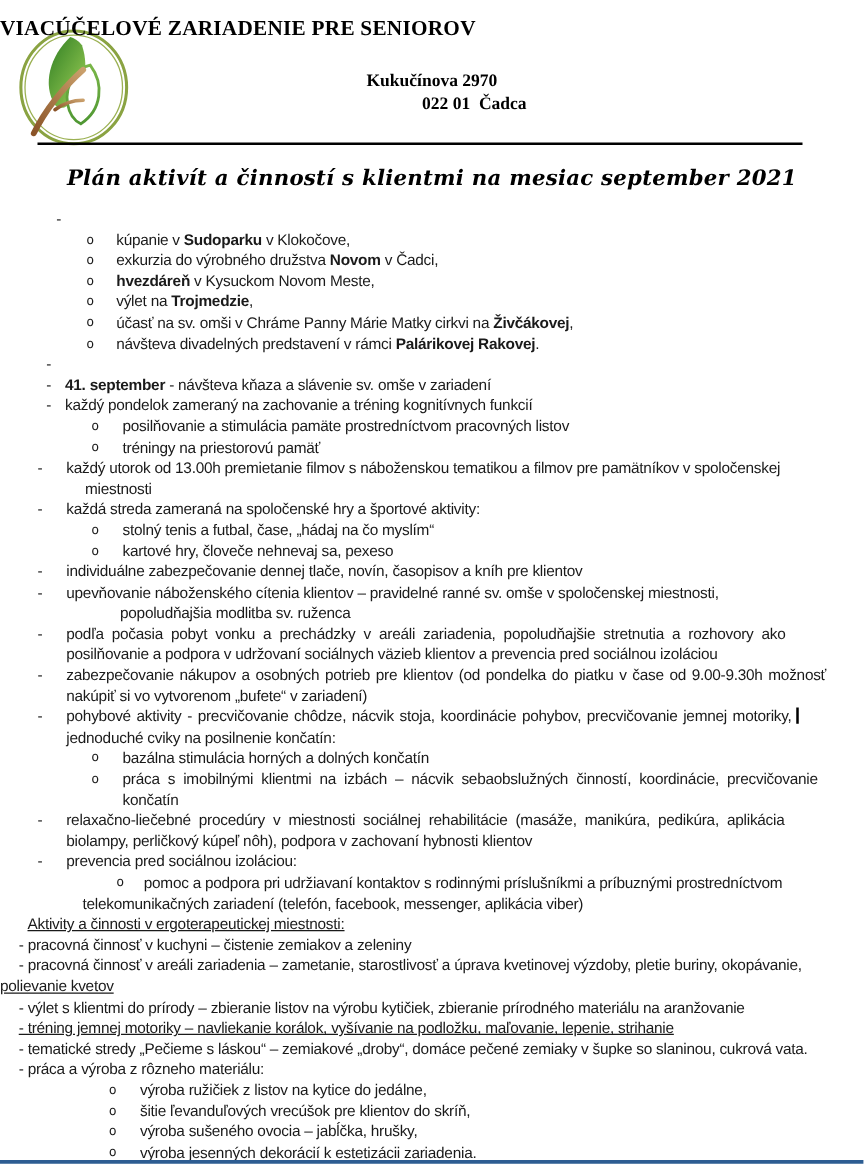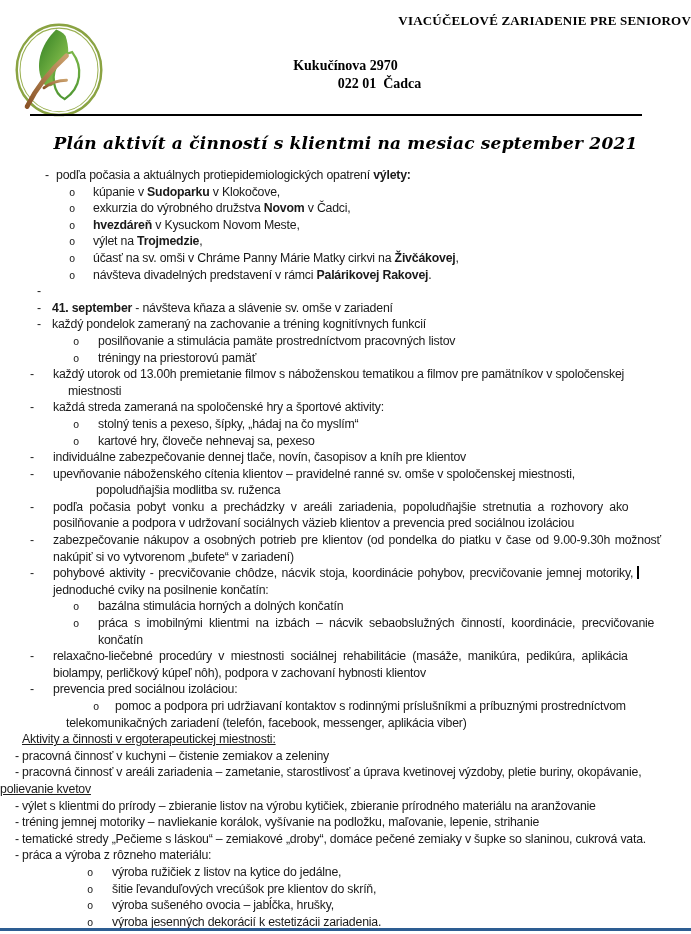--- a/index.html
+++ b/index.html
@@ -6,22 +6,22 @@
   html,body { background:#fff; }
   .page {
     position:relative; width:691px; height:934px; margin:0 auto;
     background:#fff; overflow:hidden;
     font-family:"Liberation Sans", sans-serif; color:#111;
   }
   
   .logo { position:absolute; left:12px; top:20px; }
   .org-title {
     position:absolute; left:0; top:13px; width:100%;
-    text-align:right; font-family:"Liberation Serif", serif;
-    font-weight:bold; font-size:13px; letter-spacing:.2px; color:#000;
+    text-align:left; font-family:"Liberation Serif", serif;
+    font-weight:bold; font-size:17px; letter-spacing:.2px; color:#000;
   }
   .addr { position:absolute; left:0; width:100%; text-align:center;
     font-family:"Liberation Serif", serif; font-weight:bold; font-size:14px; color:#000; }
   .addr1 { top:58px; } .addr2 { top:76px; white-space:pre;margin-left:34px; }
   .rule { position:absolute; left:30px; top:114px; width:612px; height:2px; background:#000; }
   
   .doc-title {
     position:absolute; left:0; top:133px; width:100%; text-align:center;
     font-family:"DejaVu Serif", serif; font-style:italic; font-weight:bold;
     font-size:17px; color:#000; letter-spacing:.2px;
@@ -71,36 +71,36 @@
     </svg>
     <div class="org-title">VIACÚČELOVÉ ZARIADENIE PRE SENIOROV</div>
     <div class="addr addr1">Kukučínova 2970</div>
     <div class="addr addr2">022 01  Čadca</div>
     <div class="rule"></div>
   </div>
 
   <div class="doc-title">Plán aktivít a činností s klientmi na mesiac september 2021</div>
 
   <div class="body" id="body-lines">
-      <div class="line" style="padding-left: 56px;"><span class="bullet" style="left: 45px;">-</span><span class="txt"><span>podľa počasia a aktuálnych protiepidemiologických opatrení </span><span class="b">výlety:</span></span></div>
+      <div class="line" style="padding-left: 56px;"><span class="bullet" style="left: 45px;">-</span></div>
       <div class="line" style="padding-left: 93px;"><span class="bullet circ" style="left: 69px;">o</span><span class="txt"><span>kúpanie v </span><span class="b">Sudoparku</span><span> v Klokočove,</span></span></div>
       <div class="line" style="padding-left: 93px;"><span class="bullet circ" style="left: 69px;">o</span><span class="txt"><span>exkurzia do výrobného družstva </span><span class="b">Novom</span><span> v Čadci,</span></span></div>
       <div class="line" style="padding-left: 93px;"><span class="bullet circ" style="left: 69px;">o</span><span class="txt"><span class="b">hvezdáreň</span><span> v Kysuckom Novom Meste,</span></span></div>
       <div class="line" style="padding-left: 93px;"><span class="bullet circ" style="left: 69px;">o</span><span class="txt"><span>výlet na </span><span class="b">Trojmedzie</span><span>,</span></span></div>
       <div class="line" style="padding-left: 93px;"><span class="bullet circ" style="left: 69px;">o</span><span class="txt"><span>účasť na sv. omši v Chráme Panny Márie Matky cirkvi na </span><span class="b">Živčákovej</span><span>,</span></span></div>
       <div class="line" style="padding-left: 93px;"><span class="bullet circ" style="left: 69px;">o</span><span class="txt"><span>návšteva divadelných predstavení v rámci  </span><span class="b">Palárikovej Rakovej</span><span>.</span></span></div>
       <div class="line" style="padding-left: 52px;"><span class="bullet" style="left: 37px;">-</span></div>
       <div class="line" style="padding-left: 52px;"><span class="bullet" style="left: 37px;">-</span><span class="txt"><span class="b">41. september</span><span>  - návšteva kňaza a slávenie sv. omše v zariadení</span></span></div>
       <div class="line" style="padding-left: 52px;"><span class="bullet" style="left: 37px;">-</span><span class="txt"><span>každý pondelok zameraný na zachovanie a tréning kognitívnych funkcií</span></span></div>
       <div class="line" style="padding-left: 98px;"><span class="bullet circ" style="left: 73px;">o</span><span class="txt"><span>posilňovanie a stimulácia pamäte prostredníctvom  pracovných listov</span></span></div>
       <div class="line" style="padding-left: 98px;"><span class="bullet circ" style="left: 73px;">o</span><span class="txt"><span>tréningy na priestorovú pamäť</span></span></div>
       <div class="line" style="padding-left: 53px;"><span class="bullet" style="left: 30px;">-</span><span class="txt"><span>každý utorok od 13.00h premietanie filmov s náboženskou tematikou a filmov pre pamätníkov v spoločenskej</span></span></div>
       <div class="line" style="padding-left: 68px;"><span class="txt"><span>miestnosti</span></span></div>
       <div class="line" style="padding-left: 53px;"><span class="bullet" style="left: 30px;">-</span><span class="txt"><span>každá streda zameraná na spoločenské hry a športové aktivity:</span></span></div>
-      <div class="line" style="padding-left: 98px;"><span class="bullet circ" style="left: 73px;">o</span><span class="txt"><span>stolný tenis a pexeso, šípky, „hádaj na čo myslím“</span></span></div>
+      <div class="line" style="padding-left: 98px;"><span class="bullet circ" style="left: 73px;">o</span><span class="txt"><span>stolný tenis a futbal, čase, „hádaj na čo myslím“</span></span></div>
       <div class="line" style="padding-left: 98px;"><span class="bullet circ" style="left: 73px;">o</span><span class="txt"><span>kartové hry, človeče nehnevaj sa, pexeso</span></span></div>
       <div class="line" style="padding-left: 53px;"><span class="bullet" style="left: 30px;">-</span><span class="txt"><span>individuálne zabezpečovanie dennej tlače, novín, časopisov a kníh pre klientov</span></span></div>
       <div class="line" style="padding-left: 53px;"><span class="bullet" style="left: 30px;">-</span><span class="txt"><span>upevňovanie náboženského cítenia klientov – pravidelné ranné sv. omše v spoločenskej miestnosti,</span></span></div>
       <div class="line" style="padding-left: 96px;"><span class="txt"><span>popoludňajšia modlitba sv. ruženca</span></span></div>
       <div class="line" style="padding-left: 53px;"><span class="bullet" style="left: 30px;">-</span><span class="txt j2"><span>podľa počasia pobyt vonku a prechádzky v areáli zariadenia, popoludňajšie stretnutia a rozhovory ako</span></span></div>
       <div class="line" style="padding-left: 53px;"><span class="txt"><span>posilňovanie a podpora v udržovaní  sociálnych väzieb klientov a prevencia pred sociálnou izoláciou</span></span></div>
       <div class="line" style="padding-left: 53px;"><span class="bullet" style="left: 30px;">-</span><span class="txt j1"><span>zabezpečovanie nákupov a osobných potrieb pre klientov (od pondelka do piatku v čase od 9.00-9.30h možnosť</span></span></div>
       <div class="line" style="padding-left: 53px;"><span class="txt"><span>nakúpiť si vo vytvorenom „bufete“ v zariadení)</span></span></div>
       <div class="line" style="padding-left: 53px;"><span class="bullet" style="left: 30px;">-</span><span class="txt j1"><span>pohybové aktivity - precvičovanie chôdze, nácvik stoja, koordinácie pohybov, precvičovanie jemnej motoriky,</span><span class="caret"></span></span></div>
       <div class="line" style="padding-left: 53px;"><span class="txt"><span>jednoduché cviky na posilnenie končatín:</span></span></div>
@@ -110,21 +110,21 @@
       <div class="line" style="padding-left: 53px;"><span class="bullet" style="left: 30px;">-</span><span class="txt j2"><span>relaxačno-liečebné procedúry v miestnosti sociálnej rehabilitácie (masáže, manikúra, pedikúra, aplikácia</span></span></div>
       <div class="line" style="padding-left: 53px;"><span class="txt"><span>biolampy, perličkový kúpeľ nôh), podpora v zachovaní hybnosti klientov</span></span></div>
       <div class="line" style="padding-left: 53px;"><span class="bullet" style="left: 30px;">-</span><span class="txt"><span>prevencia pred sociálnou izoláciou:</span></span></div>
       <div class="line" style="padding-left: 115px;"><span class="bullet circ" style="left: 93px;">o</span><span class="txt"><span>pomoc a podpora pri udržiavaní kontaktov s rodinnými príslušníkmi a príbuznými prostredníctvom</span></span></div>
       <div class="line" style="padding-left: 66px;"><span class="txt"><span>telekomunikačných zariadení (telefón, facebook, messenger, aplikácia viber)</span></span></div>
       <div class="line" style="padding-left: 22px;"><span class="txt u"><span>Aktivity a činnosti v ergoterapeutickej miestnosti:</span></span></div>
       <div class="line" style="padding-left: 15px;"><span class="txt"><span>- pracovná činnosť v kuchyni – čistenie zemiakov a zeleniny</span></span></div>
       <div class="line" style="padding-left: 15px;"><span class="txt"><span>- pracovná činnosť v areáli zariadenia – zametanie, starostlivosť a úprava kvetinovej výzdoby, pletie buriny, okopávanie,</span></span></div>
       <div class="line" style=" text-decoration: underline;"><span class="txt"><span>polievanie kvetov</span></span></div>
       <div class="line" style="padding-left: 15px;"><span class="txt"><span>- výlet s klientmi do prírody – zbieranie listov na výrobu kytičiek, zbieranie prírodného materiálu na aranžovanie</span></span></div>
-      <div class="line" style="padding-left: 15px;"><span class="txt"><span>- tréning jemnej motoriky – navliekanie korálok, vyšívanie na podložku, maľovanie, lepenie, strihanie</span></span></div>
+      <div class="line" style="padding-left: 15px; text-decoration: underline;"><span class="txt"><span>- tréning jemnej motoriky – navliekanie korálok, vyšívanie na podložku, maľovanie, lepenie, strihanie</span></span></div>
       <div class="line" style="padding-left: 15px;"><span class="txt"><span>- tematické stredy „Pečieme s láskou“ – zemiakové „droby“, domáce pečené zemiaky v šupke so slaninou, cukrová vata.</span></span></div>
       <div class="line" style="padding-left: 15px;"><span class="txt"><span>- práca a výroba z rôzneho materiálu:</span></span></div>
       <div class="line" style="padding-left: 112px;"><span class="bullet circ" style="left: 87px;">o</span><span class="txt"><span>výroba ružičiek z listov na kytice do jedálne,</span></span></div>
       <div class="line" style="padding-left: 112px;"><span class="bullet circ" style="left: 87px;">o</span><span class="txt"><span>šitie ľevanduľových vrecúšok pre klientov do skríň,</span></span></div>
       <div class="line" style="padding-left: 112px;"><span class="bullet circ" style="left: 87px;">o</span><span class="txt"><span>výroba sušeného ovocia – jabĺčka, hrušky,</span></span></div>
       <div class="line" style="padding-left: 112px;"><span class="bullet circ" style="left: 87px;">o</span><span class="txt"><span>výroba jesenných dekorácií k estetizácii zariadenia.</span></span></div>
     </div>
 
   <div class="bottom-bar"></div>
 </div>

